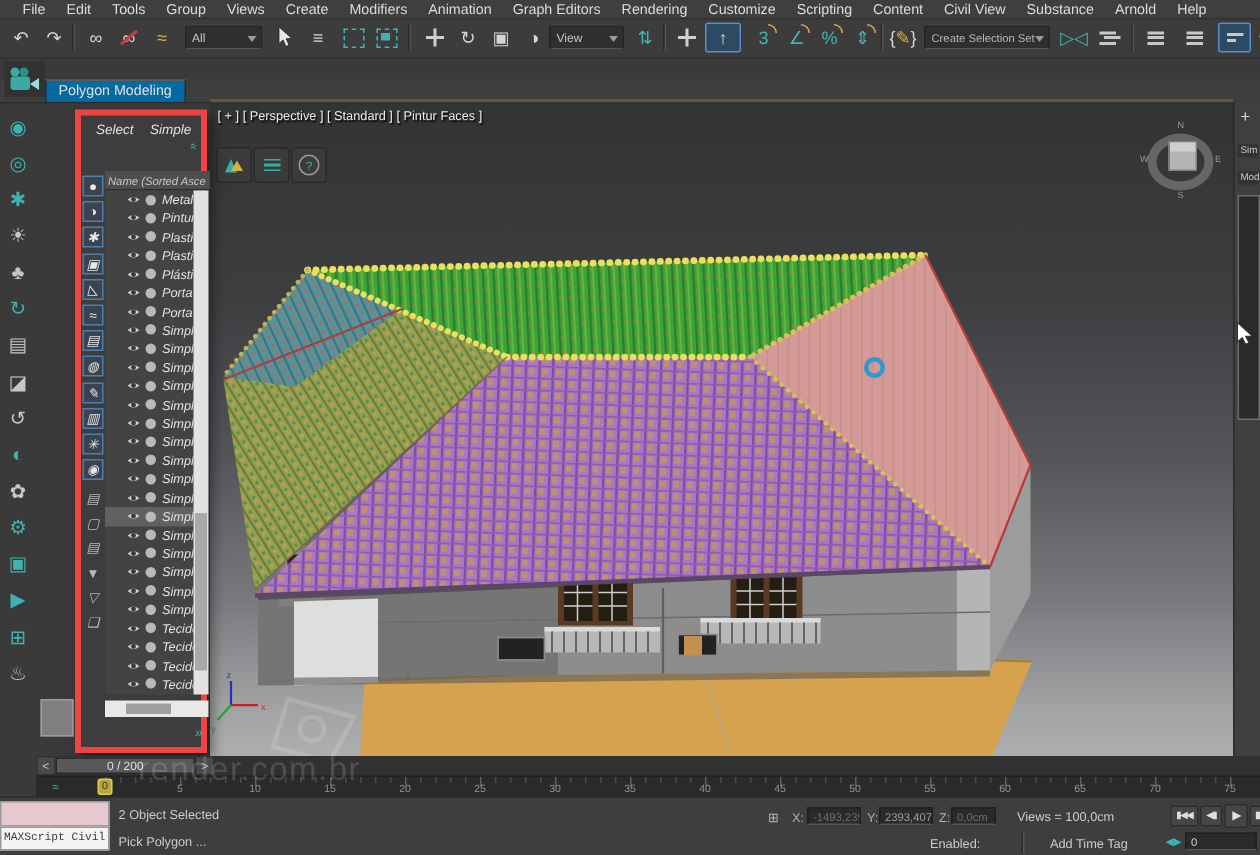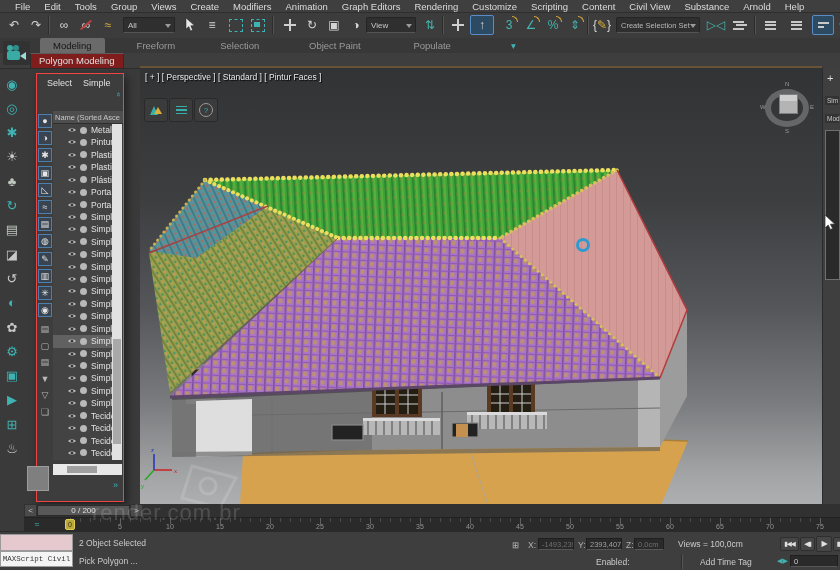--- a/index.html
+++ b/index.html
@@ -37,36 +37,36 @@
   .hbars i{display:block;width:11px;height:2px;background:#c8c8c8;margin:1.5px 0;}
   .cursor-svg{display:inline-block;}
 
   
   #ribbon-tabs{position:absolute;left:0;top:38px;width:840px;height:15px;background:#383838;}
   .rtab{position:absolute;top:0;height:15px;line-height:15px;padding:0 13px;font-size:9.5px;color:#9a9a9a;}
   .rtab.active{background:#6a6a6a;color:#151515;border-radius:2px 2px 0 0;}
   #ribbon-panel{position:absolute;left:0;top:53px;width:840px;height:15px;background:#3e3e3e;
                 border-bottom:1px solid #2c2c2c;}
   #poly-label{position:absolute;left:30px;top:0;height:14px;line-height:14px;padding:0 8px;
-              background:#7f1d1d;border:1px solid #2c2c2c;border-top-color:#5c5c5c;color:#e0e0e0;font-size:9.5px;}
+              background:#0369a1;border:1px solid #2c2c2c;border-top-color:#5c5c5c;color:#e0e0e0;font-size:9.5px;}
   #ribbon-cam{position:absolute;left:3px;top:41px;width:27px;height:24px;background:#323232;border-radius:2px;}
   #ribbon-cam .body{position:absolute;left:4px;top:10px;width:13px;height:9px;background:#39aba4;border-radius:2px;}
   #ribbon-cam .r1{position:absolute;left:4px;top:4px;width:6px;height:6px;background:#39aba4;border-radius:50%;}
   #ribbon-cam .r2{position:absolute;left:10px;top:4px;width:6px;height:6px;background:#2e8f89;border-radius:50%;}
   #ribbon-cam .lens{position:absolute;left:17px;top:11px;width:0;height:0;border-top:4px solid transparent;
                     border-bottom:4px solid transparent;border-right:6px solid #9adbd6;}
   #ribbon-underline{position:absolute;left:140px;top:66px;width:682px;height:2px;background:#6e5836;opacity:.85;}
 
   
   .lt-icon{position:absolute;left:2px;width:20px;height:20px;display:flex;align-items:center;
            justify-content:center;font-size:13px;}
 
   
-  #explorer{position:absolute;left:36px;top:73px;width:88px;height:429px;background:#3d3d3d;
-            border:1px solid #ef4444;box-sizing:border-box;box-shadow:3px 4px 8px rgba(0,0,0,.45);}
+  #explorer{position:absolute;left:50px;top:73px;width:88px;height:429px;background:#3d3d3d;
+            border:4px solid #ef4444;box-sizing:border-box;box-shadow:3px 4px 8px rgba(0,0,0,.45);font-style:italic;}
   .ex-menu{position:absolute;top:4px;font-size:9px;color:#e0e0e0;}
   #ex-chev{position:absolute;right:3px;top:16px;color:#3fb3b3;font-size:8px;}
   .strip-icon{position:absolute;left:1px;width:14px;height:14px;display:flex;align-items:center;
               justify-content:center;font-size:9px;color:#e6e6e6;}
   .strip-icon.bordered{border:1px solid #4a7fae;background:#3a4450;box-sizing:border-box;}
   #ex-header{position:absolute;left:16px;top:37px;width:70px;height:13px;background:#4e4e4e;
              border-bottom:1px solid #2e2e2e;color:#c8c8c8;font-size:7.5px;line-height:13px;
              padding-left:2px;box-sizing:border-box;overflow:hidden;white-space:nowrap;}
   #ex-list{position:absolute;left:16px;top:50px;width:59px;height:336px;background:#434343;overflow:hidden;}
   .ex-row{position:absolute;left:0;width:59px;height:12.4px;white-space:nowrap;}
@@ -268,28 +268,20 @@
         <span class="hbars">
           <i></i>
           <i style="width:6px"></i>
         </span>
       </div>
     <div class="tbtn teal" style="left:834px">
         <span class="teal">↷</span>
       </div>
   </div>
 
-  <div id="ribbon-tabs">
-      <div class="rtab active" style="left:40px">Modeling</div>
-      <div class="rtab" style="left:123.6px">Freeform</div>
-      <div class="rtab" style="left:207.2px">Selection</div>
-      <div class="rtab" style="left:296px">Object Paint</div>
-      <div class="rtab" style="left:400.4px">Populate</div>
-      <div class="rtab" style="left:498px;color:#3fb3b3">▾</div>
-    </div>
   <div id="ribbon-panel">
     <div id="poly-label">Polygon Modeling</div>
   </div>
   <div id="ribbon-cam">
       <span class="r1"></span>
       <span class="r2"></span>
       <span class="body"></span>
       <span class="lens"></span>
     </div>
   <div id="ribbon-underline"></div>
@@ -871,21 +863,21 @@
     <div class="numfield" style="left:586px;top:6px;width:36px;color:#a0a0a0">2393,407cm</div>
     <div class="sb-lab" style="left:626px;top:8px">Z:</div>
     <div class="numfield" style="left:634px;top:6px;width:30px;color:#6f6f6f">0,0cm</div>
     <div class="sb-text" style="left:678px;top:7px">Views = 100,0cm</div>
 
     <div class="pb-btn" style="left:780px;top:5px;width:17px">▮◀◀</div>
     <div class="pb-btn" style="left:800px;top:5px;width:13px">◀▮</div>
     <div class="pb-btn" style="left:816px;top:4px;width:14px;font-size:8px;height:14px;line-height:13px">▶</div>
     <div class="pb-btn" style="left:833px;top:5px;width:12px">▮▶</div>
 
-    <div class="sb-text" style="left:596px;top:25px">Enabled:</div>
+    <div class="sb-text" style="left:620px;top:25px">Enabled:</div>
 
     <div class="sb-sep" style="left:681px;top:23px"></div>
 
     <div class="sb-text" style="left:700px;top:25px">Add Time Tag</div>
     <div class="sb-text" style="left:777px;top:25px;font-size:7px;color:#3fb3b3">◀▶</div>
     <div class="numfield" style="left:790px;top:23px;width:48px;color:#cfcfcf">0</div>
   </div>
 
 </div>
 

